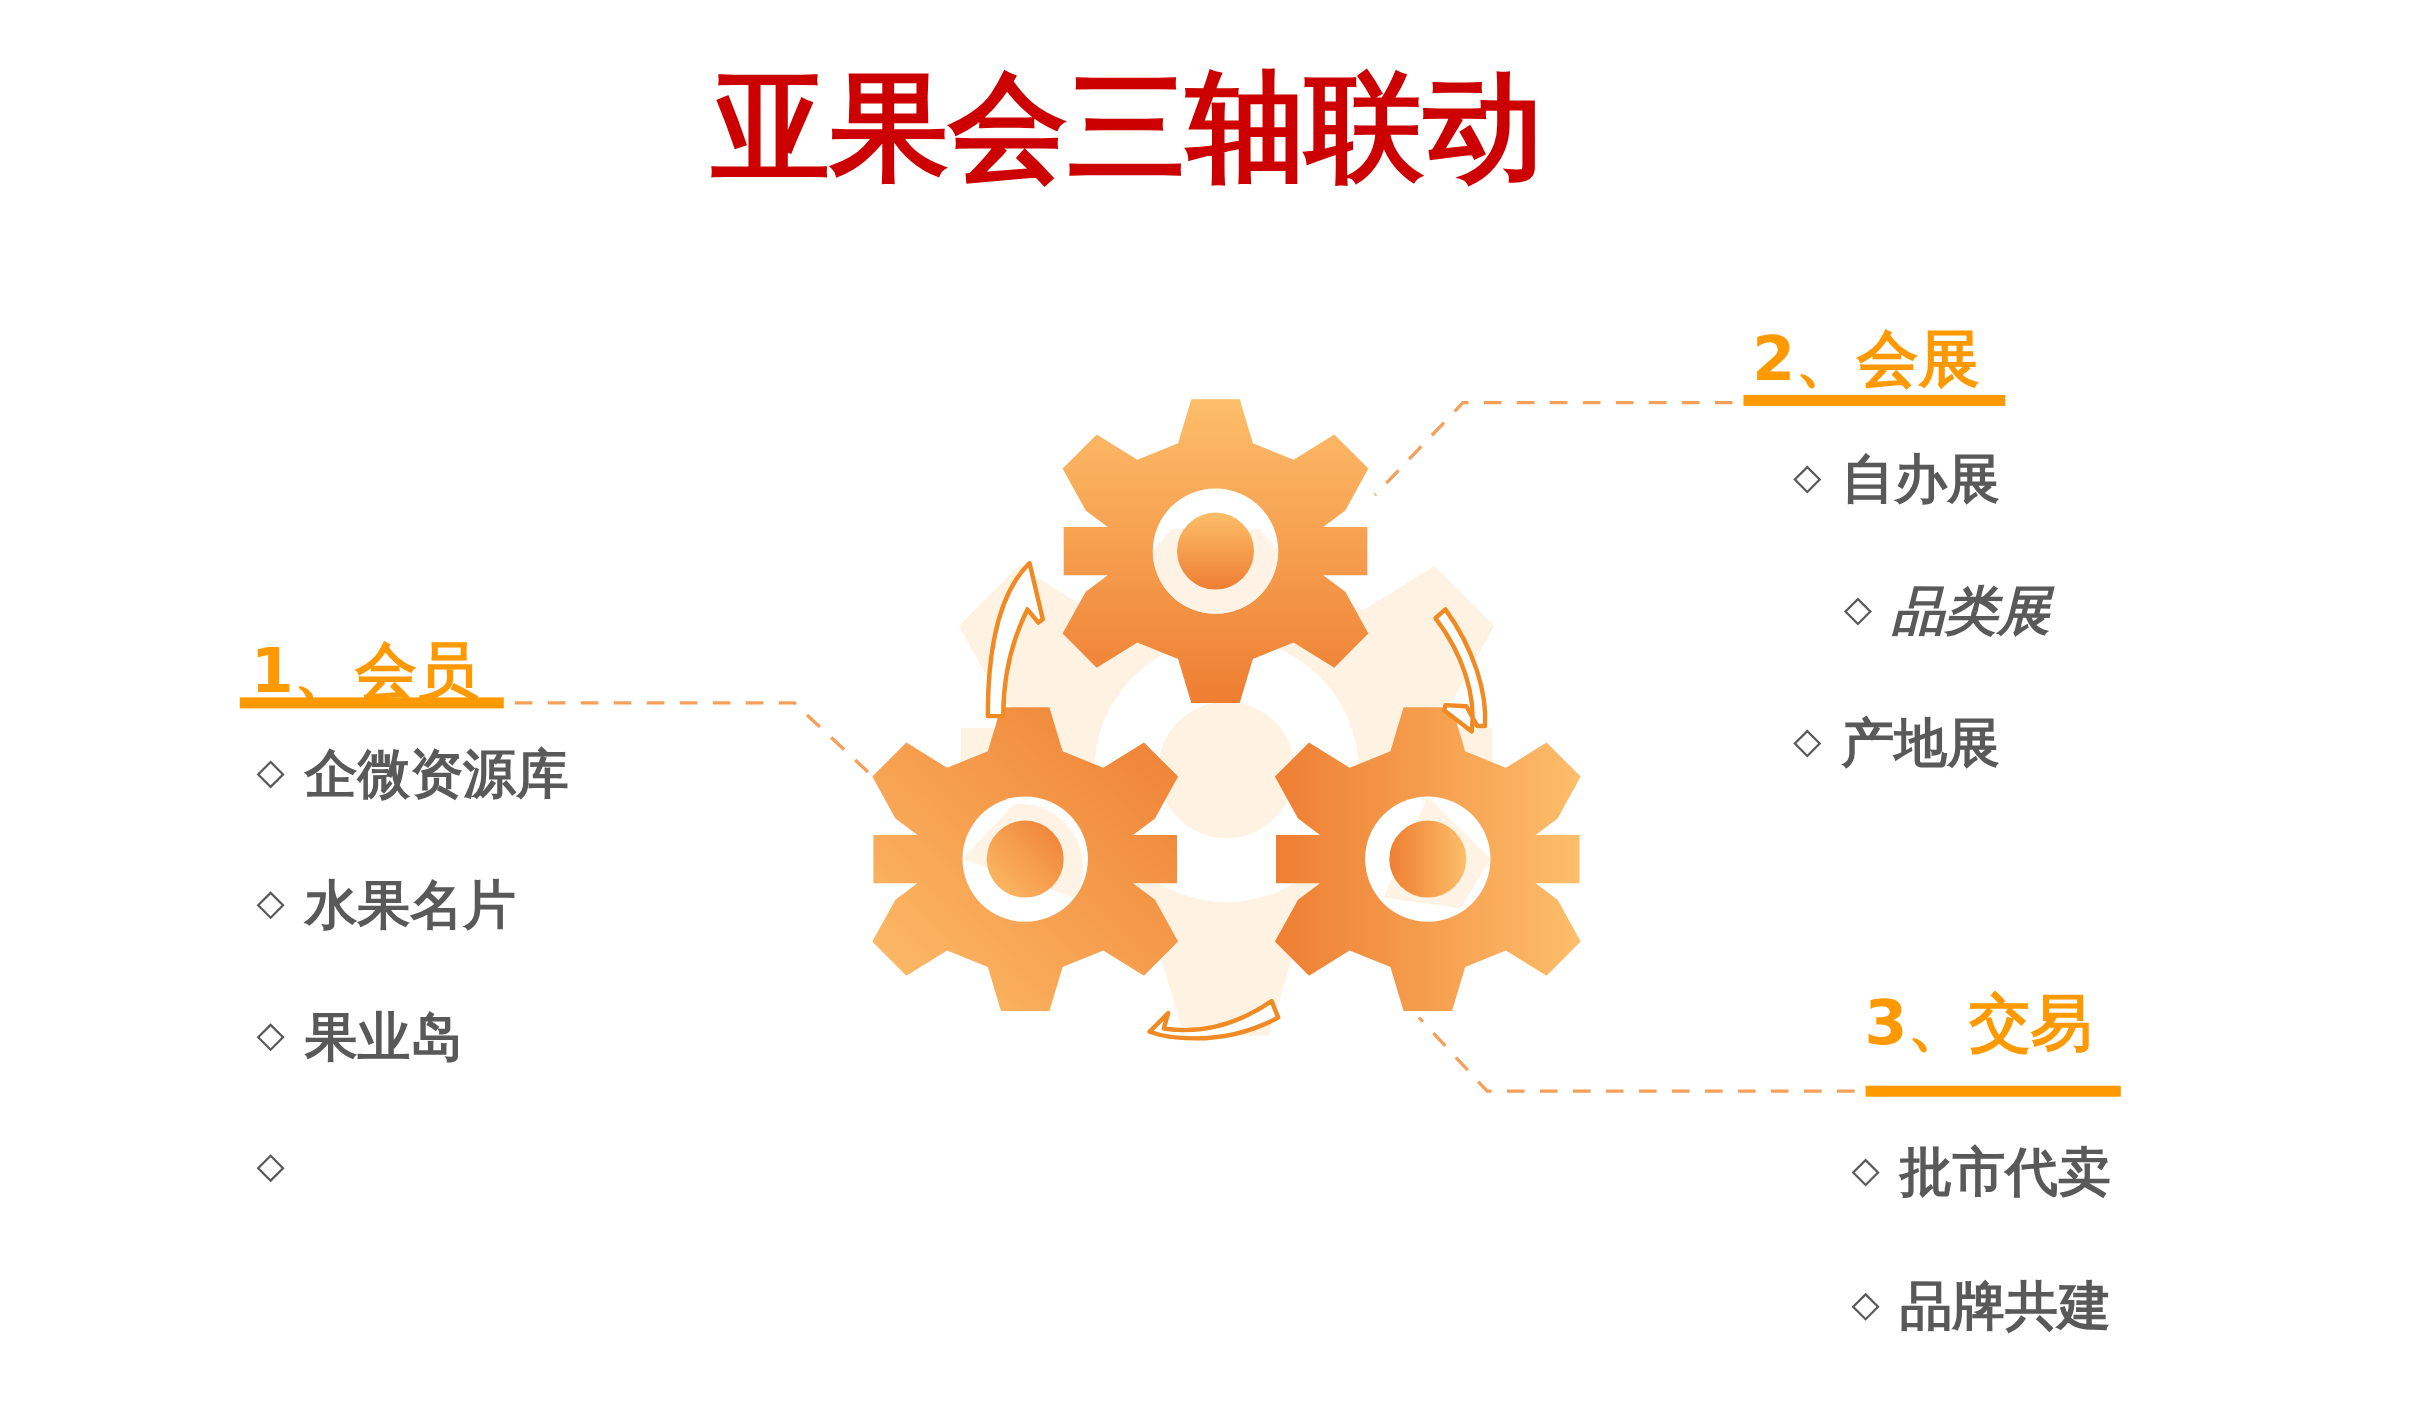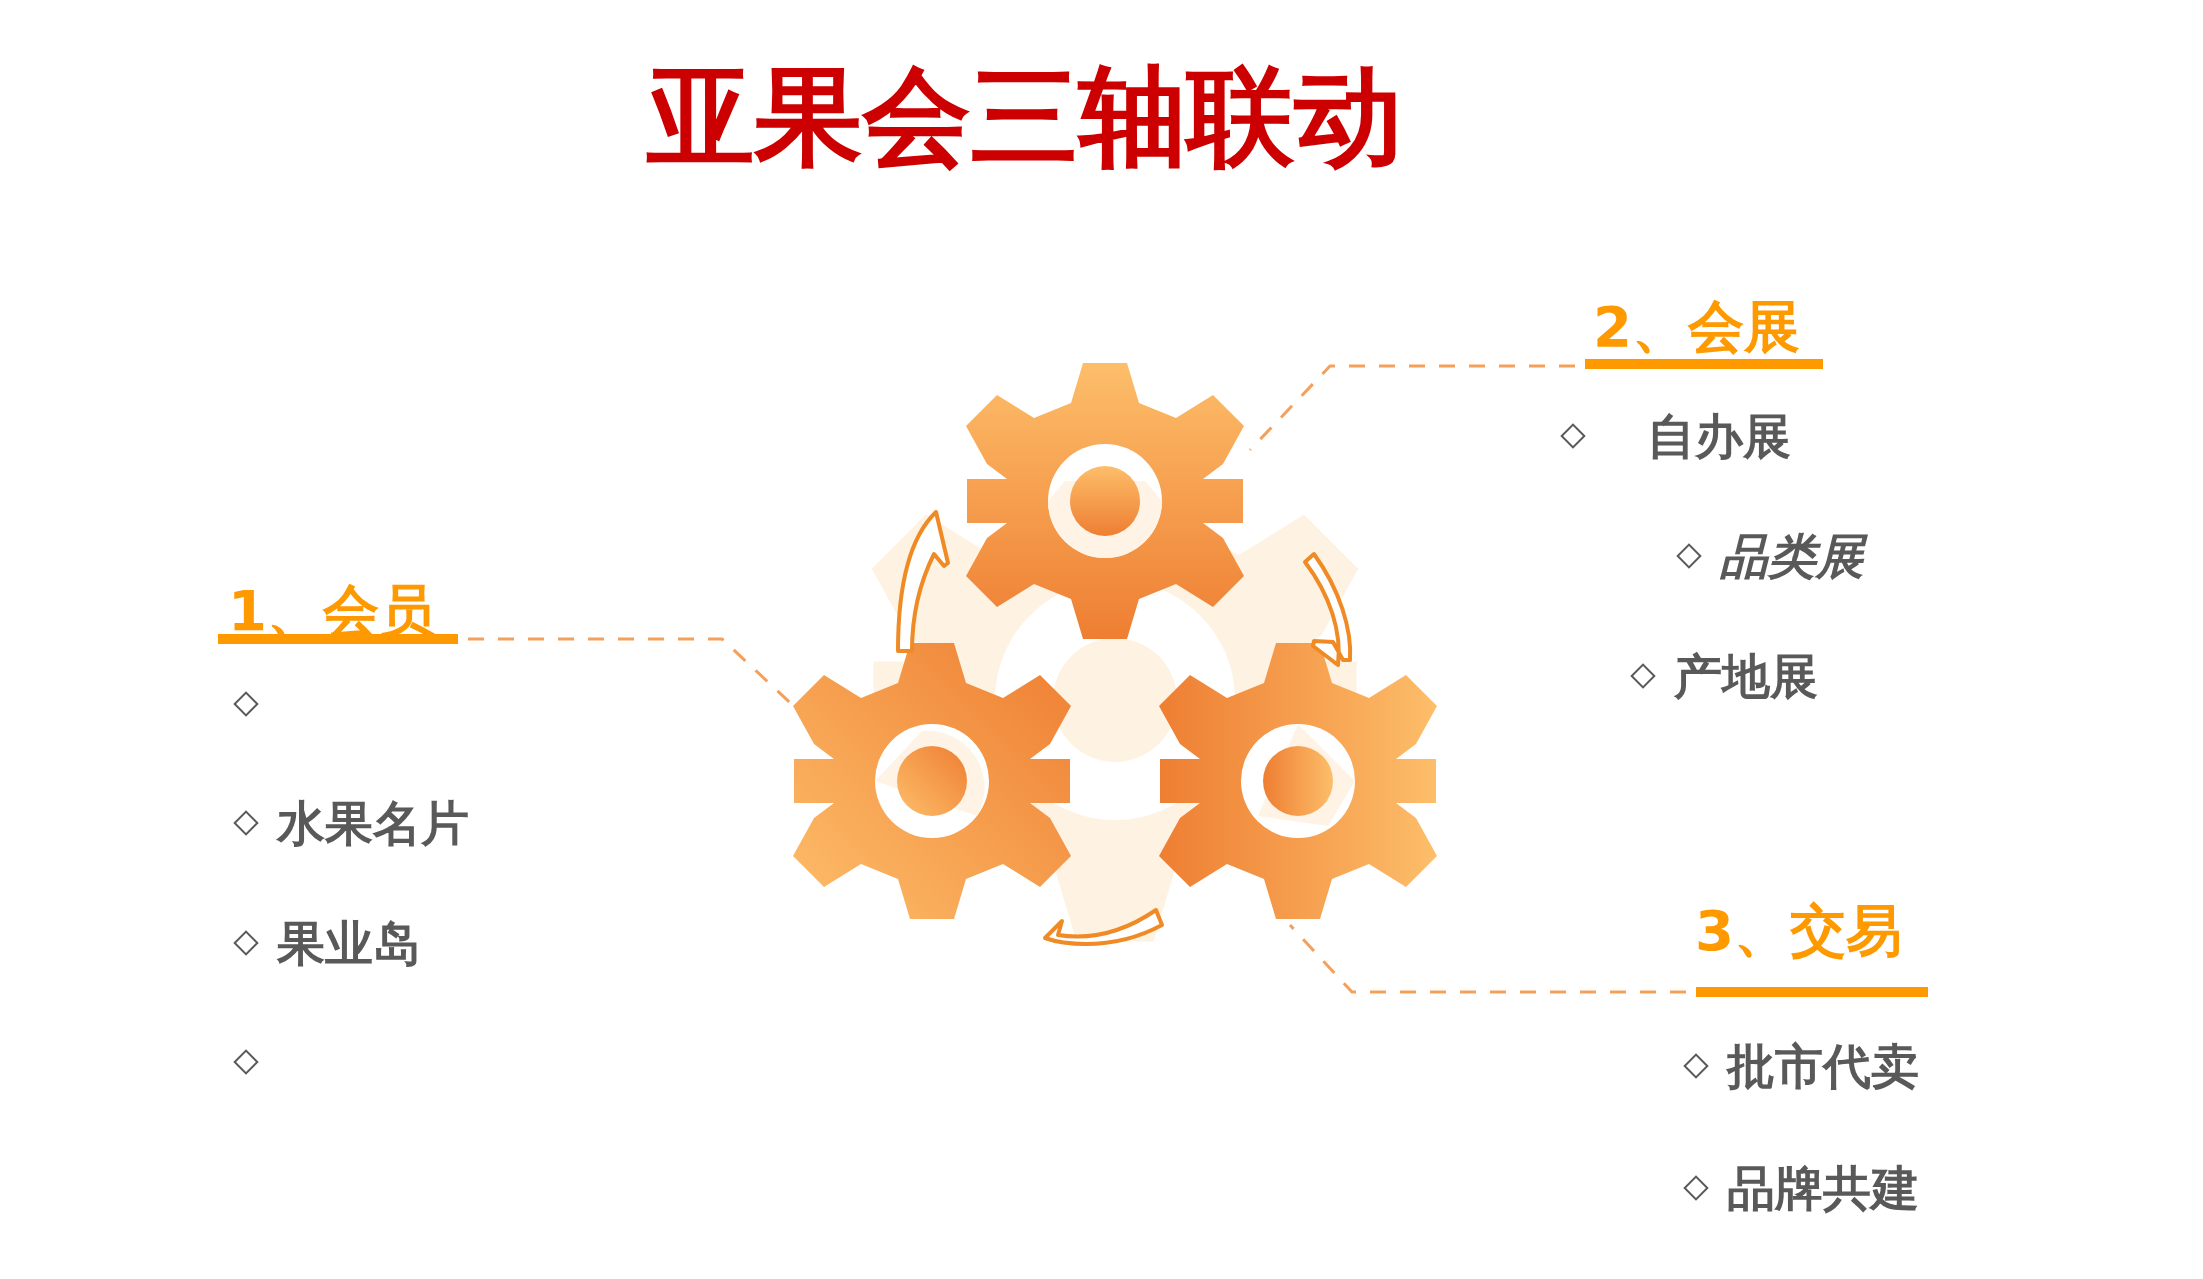--- a/index.html
+++ b/index.html
@@ -148,36 +148,37 @@
   <g>
     <rect x="1696" y="987" width="232" height="10" fill="#FF9900"></rect>
     <path d="M 1686,992 L 1352,992 L 1290,925" fill="none" stroke="#F4A05A" stroke-width="3" stroke-dasharray="16,14"></path>
   </g>
 </svg>
 
 <div class="section-heading" style="left:228px; top:552px;margin-top:24px;">1、会员</div>
 
 <div class="item" style="left:237px; top:676px;">
   <span class="diamond"></span>
+  <span class="label">企微资源库</span>
 </div>
 <div class="item" style="left:237px; top:795px;">
   <span class="diamond"></span>
   <span class="label">水果名片</span>
 </div>
 <div class="item" style="left:237px; top:915px;">
   <span class="diamond"></span>
   <span class="label">果业岛</span>
 </div>
 <div class="item" style="left:237px; top:1034px;">
   <span class="diamond"></span>
 </div>
 
 <div class="section-heading" style="left:1593px; top:264px;margin-top:28px;">2、会展</div>
 
-<div class="item" style="left:1564px; top:408px;gap:43px;">
+<div class="item" style="left:1634px; top:408px;">
   <span class="diamond"></span>
   <span class="label">自办展</span>
 </div>
 <div class="item" style="left:1680px; top:528px;font-style:italic;">
   <span class="diamond"></span>
   <span class="label">品类展</span>
 </div>
 <div class="item" style="left:1634px; top:648px;">
   <span class="diamond"></span>
   <span class="label">产地展</span>

